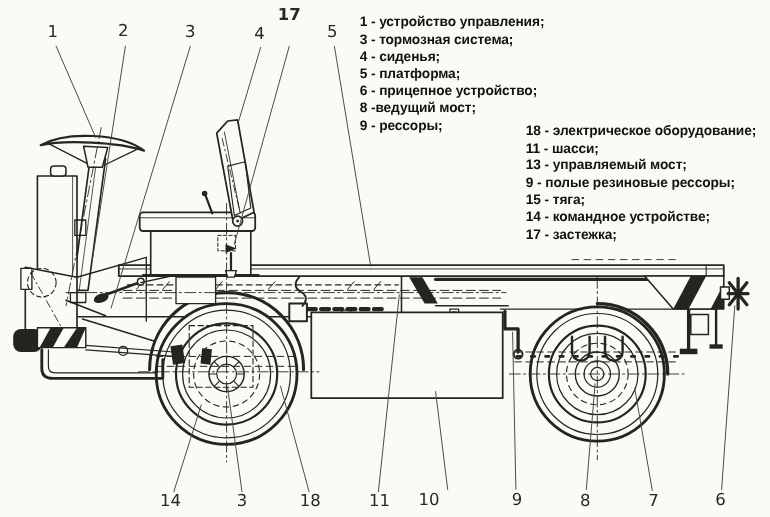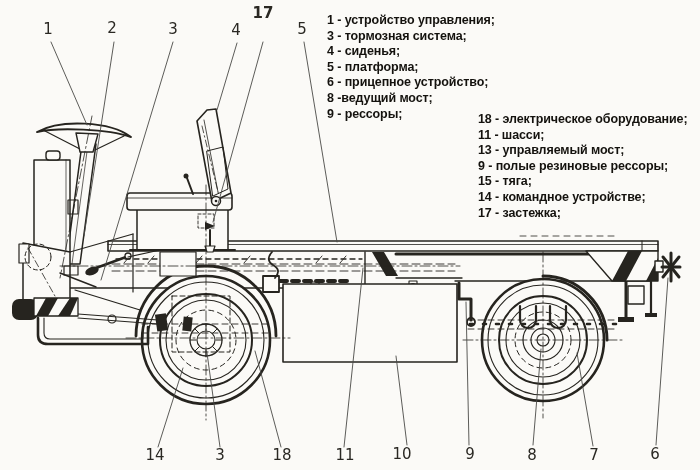--- a/index.html
+++ b/index.html
@@ -276,21 +276,21 @@
   <div>
 
       <span class="callout" style="left: 155px; top: 448px;">14</span>
 
       <span class="callout" style="left: 220px; top: 448px;">3</span>
 
       <span class="callout" style="left: 282px; top: 448px;">18</span>
 
       <span class="callout" style="left: 345px; top: 448px;">11</span>
 
-      <span class="callout" style="left: 402px; top: 447px;">10</span>
+      <span class="callout" style="left: 390px; top: 447px;">10</span>
 
       <span class="callout" style="left: 470px; top: 447px;">9</span>
 
       <span class="callout" style="left: 532px; top: 448px;">8</span>
 
       <span class="callout" style="left: 594px; top: 448px;">7</span>
 
       <span class="callout" style="left: 655px; top: 447px;">6</span>
     </div>
 

